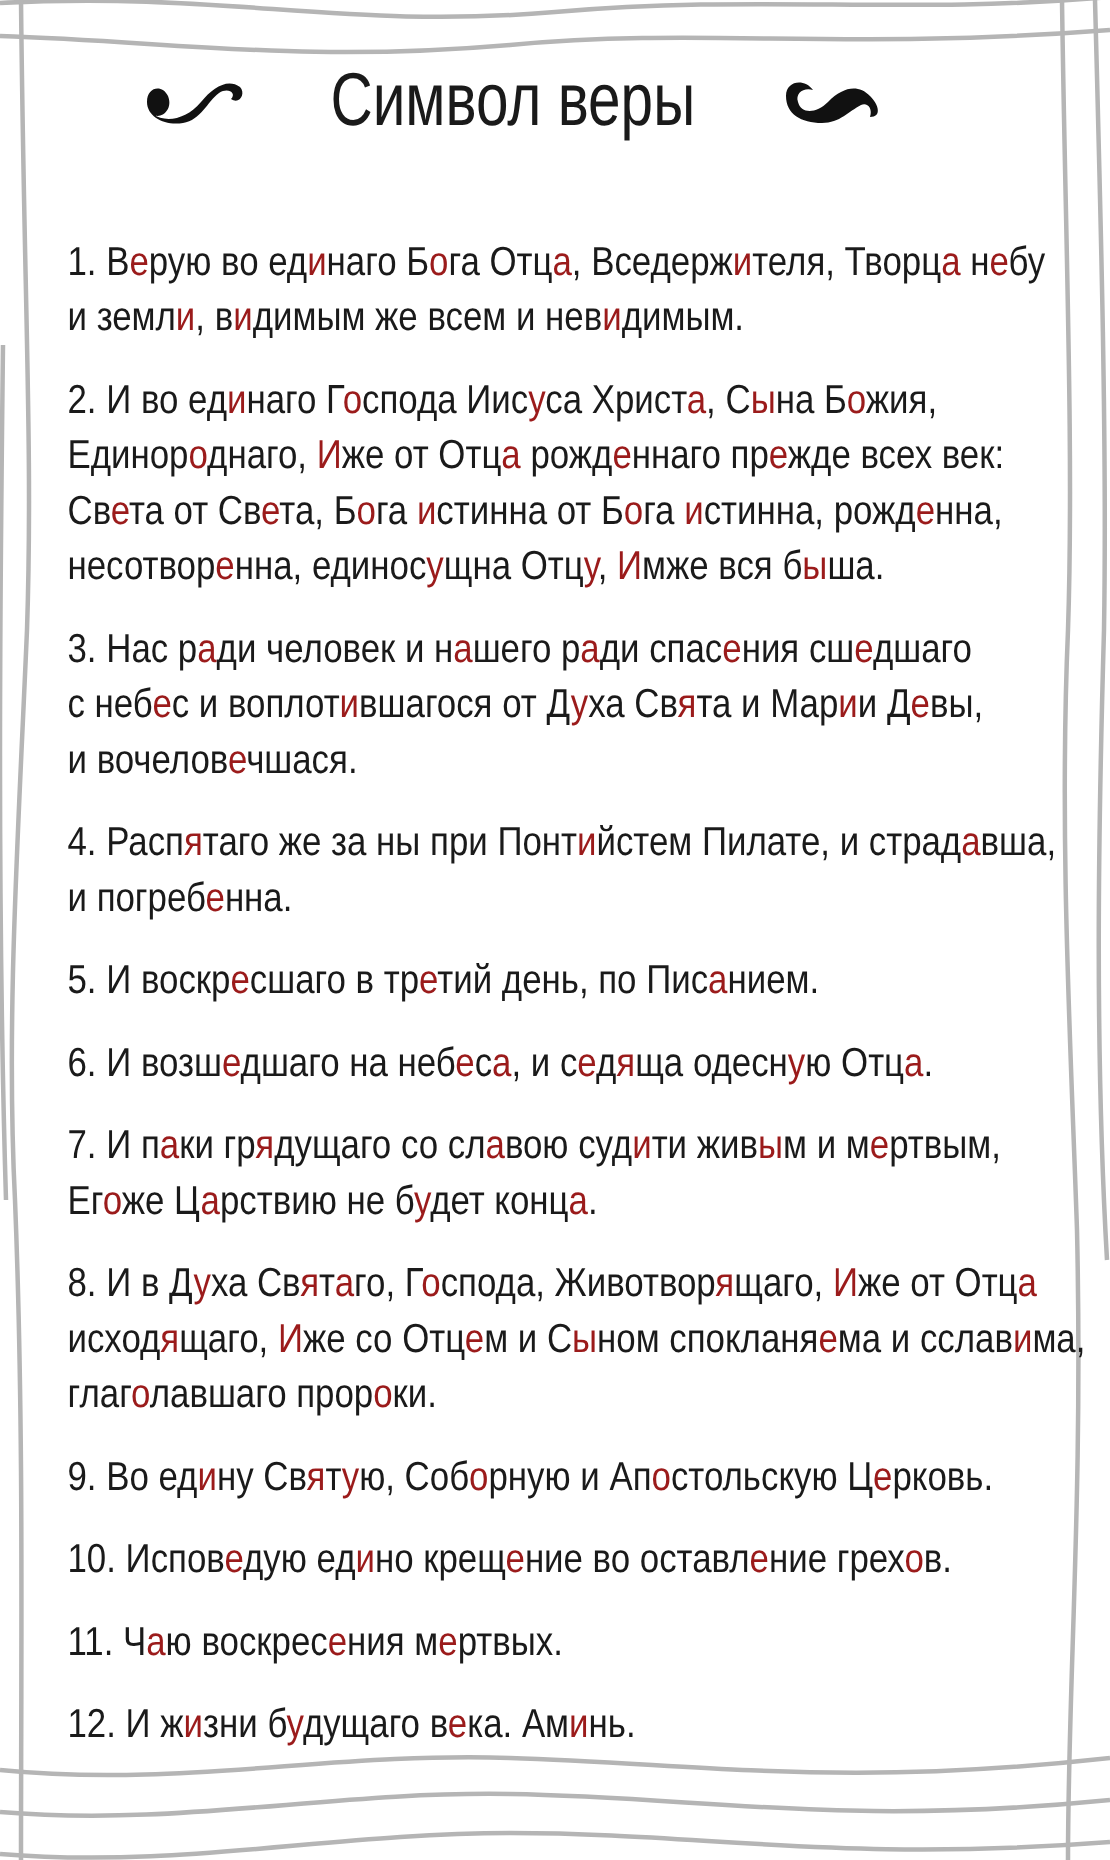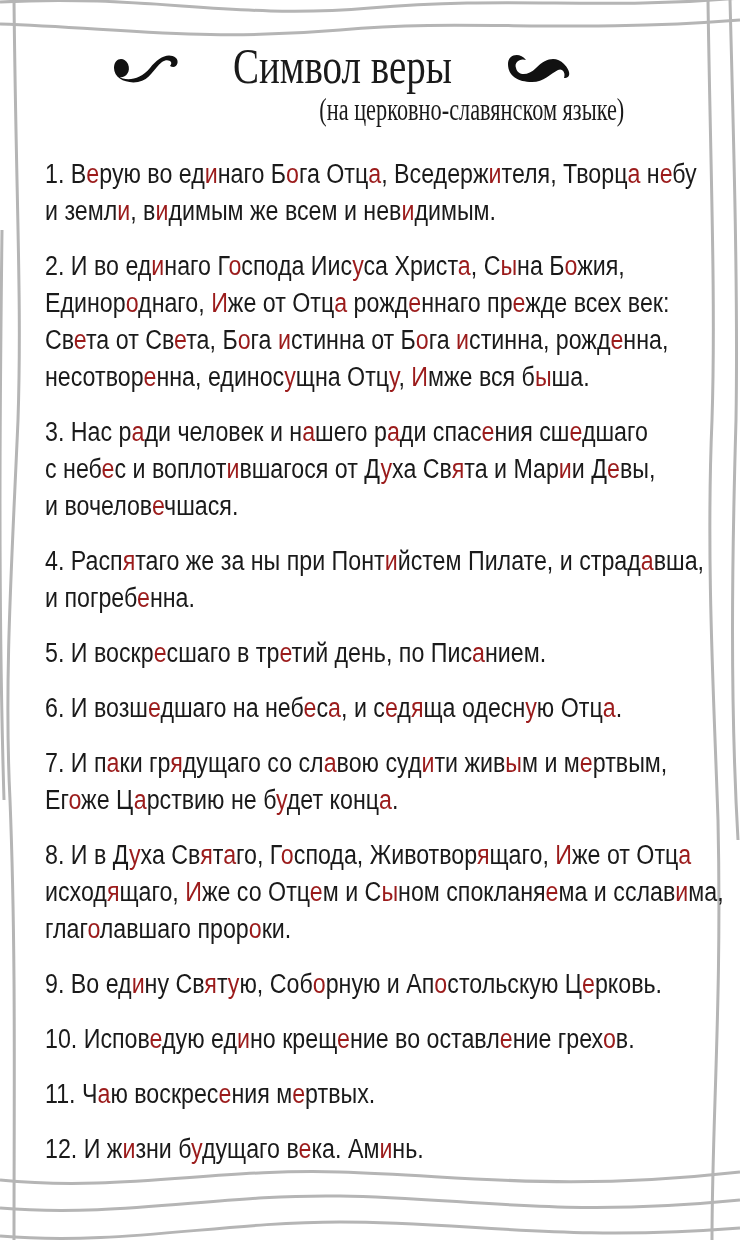--- a/index.html
+++ b/index.html
@@ -1,19 +1,19 @@
 <!DOCTYPE html>
 <html><head>
 <meta charset="utf-8">
 <style>
   html, body { margin:0; padding:0; }
   body { width:740px; height:1240px; background:#fff; position:relative; overflow:hidden;
          font-family:"Liberation Sans Narrow","Liberation Sans", sans-serif; color:#1a1a1a; }
   .frame { position:absolute; left:0; top:0; width:740px; height:1240px; pointer-events:none; }
-  .header { position:absolute; left:0; top:34px; width:684px; text-align:right;font-family:Liberation Serif, serif; }
+  .header { position:absolute; left:0; top:34px; width:684px; text-align:left; }
   .title-row { display:flex; justify-content:center; align-items:center; gap:22px; height:64px; }
   .title { font-size:50px; font-weight:400; letter-spacing:0px; transform:scaleX(0.78); display:inline-block; line-height:1; }
   .subtitle { font-size:31px; transform:scaleX(0.72); display:inline-block; margin-top:-4px; line-height:1; }
   .orn { width:70px; height:40px; }
   .content { position:absolute; left:45px; top:156px; width:760px; transform-origin:0 0; transform:scaleX(0.86); }
   .para { margin:0 0 18px 0; }
   .line { font-size:27px; line-height:37px; white-space:nowrap; }
   .r { color:#9b1b1b; }
 </style>
 </head>
@@ -40,21 +40,20 @@
 <div class="header">
   <div class="title-row">
     <svg class="orn" viewBox="0 0 70 40">
       <path d="M4,22 C4,12 14,10 18,18 C22,28 12,34 8,30 C16,36 30,34 40,22 C48,12 58,6 66,12 C70,16 66,24 60,20 C64,16 58,12 52,16 C44,22 40,34 28,36 C16,38 4,32 4,22 Z" fill="#111"></path>
     </svg>
     <span class="title">Символ веры</span>
     <svg class="orn" viewBox="0 0 70 40">
       <path d="M4,18 C4,8 16,6 22,14 C16,12 10,16 12,22 C14,30 24,30 32,22 C42,12 52,10 60,18 C66,24 68,32 60,32 C62,26 58,22 54,24 C46,28 40,36 28,36 C14,36 4,30 4,18 Z" fill="#111"></path>
     </svg>
   </div>
-  <div><span class="subtitle">(на церковно-славянском языке)</span></div>
 </div>
 
 <div class="content" id="content">
     <div class="para">
       <div class="line">1. В<span class="r">е</span>рую во ед<span class="r">и</span>наго Б<span class="r">о</span>га Отц<span class="r">а</span>, Вседерж<span class="r">и</span>теля, Творц<span class="r">а</span> н<span class="r">е</span>бу</div>
       <div class="line">и земл<span class="r">и</span>, в<span class="r">и</span>димым же всем и нев<span class="r">и</span>димым.</div>
     </div>
     <div class="para">
       <div class="line">2. И во ед<span class="r">и</span>наго Г<span class="r">о</span>спода Иис<span class="r">у</span>са Христ<span class="r">а</span>, С<span class="r">ы</span>на Б<span class="r">о</span>жия,</div>
       <div class="line">Единор<span class="r">о</span>днаго, <span class="r">И</span>же от Отц<span class="r">а</span> рожд<span class="r">е</span>ннаго пр<span class="r">е</span>жде всех век:</div>

